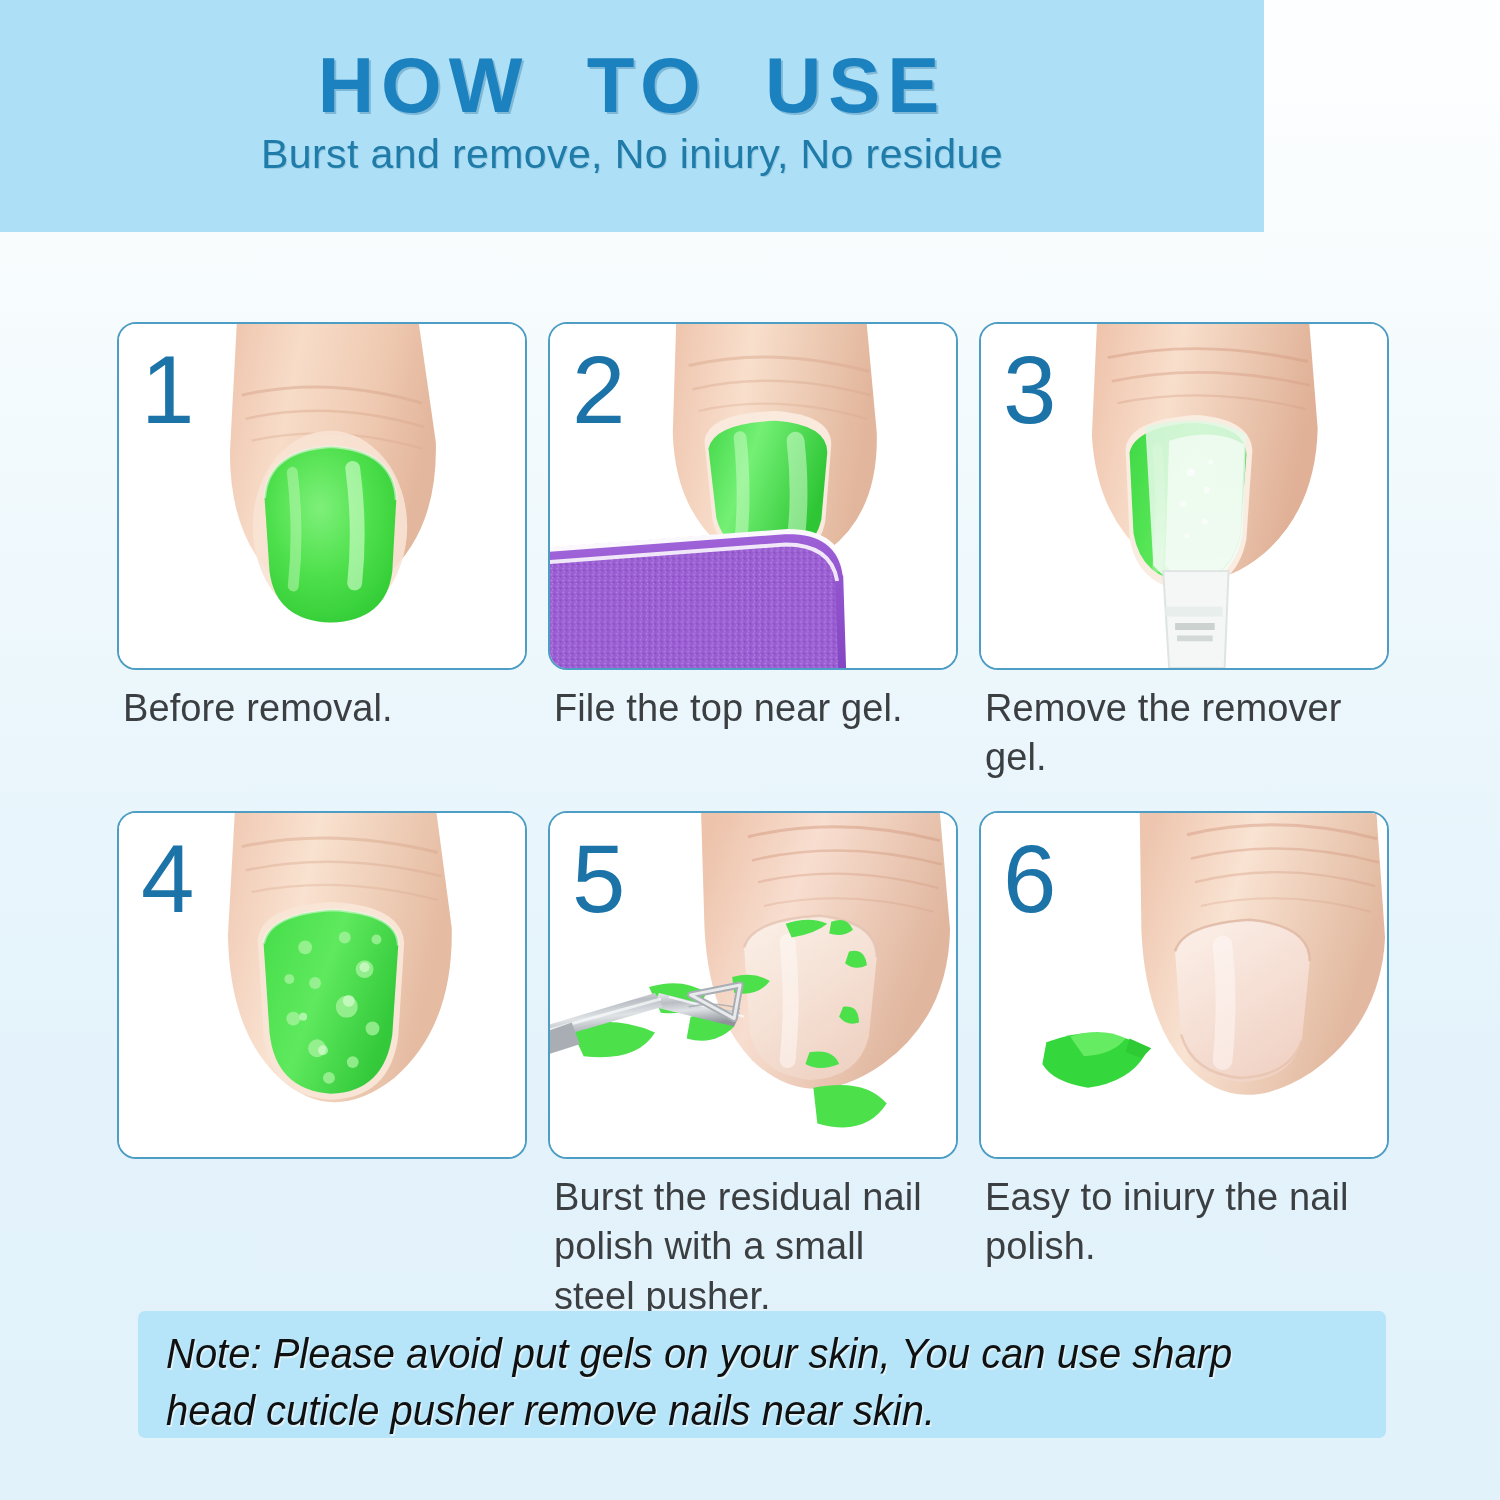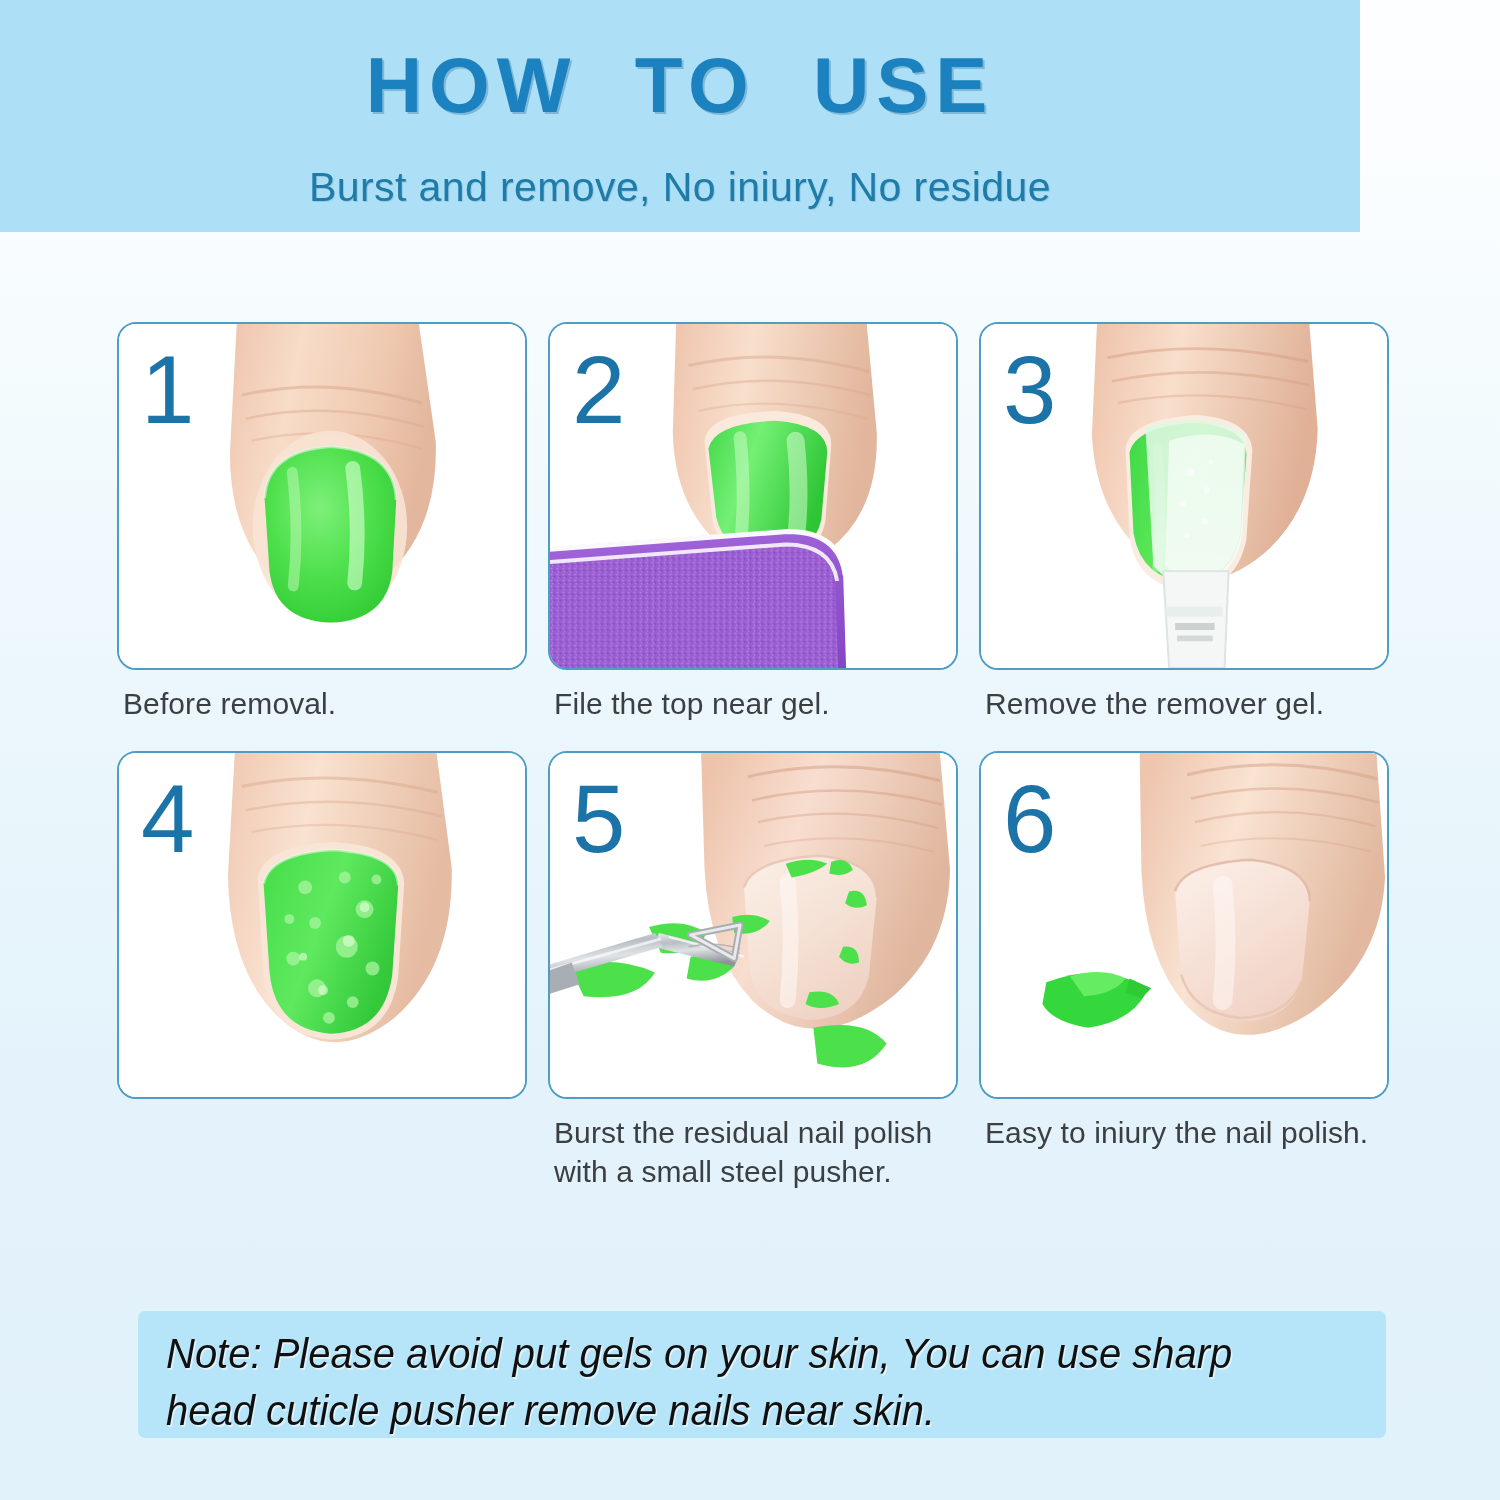--- a/index.html
+++ b/index.html
@@ -26,41 +26,41 @@
       #e4f3fb 1060px,
       #e2f2fa 1500px);
     overflow: hidden;
   }
 
   
   .banner {
     position: absolute;
     left: 0;
     top: 0;
-    width: 1360px;
+    width: 1264px;
     height: 232px;
     background: #addff7;
     box-sizing: border-box;
     display: flex;
     flex-direction: column;
     align-items: center;
     justify-content: flex-start;
     padding-top: 46px;
   }
   .banner-title {
     font-size: 78px;
     font-weight: bold;
     letter-spacing: 7px;
     color: #1b81bf;
     text-shadow: 2px 2px 0 rgba(20, 95, 140, 0.30);
     line-height: 1.02;
     white-space: pre;
   }
   .banner-subtitle {
-    margin-top: 38px;
+    margin-top: 5px;
     font-size: 41px;
     font-weight: normal;
     color: #1f7ba8;
     letter-spacing: 0.4px;
     text-shadow: 1px 1px 0 rgba(25, 100, 140, 0.18);
   }
 
   
   .grid {
     position: absolute;
@@ -91,21 +91,21 @@
     top: 8px;
     font-size: 96px;
     font-weight: normal;
     color: #1b73a8;
     z-index: 9;
     line-height: 1.2;
     text-shadow: 1px 1px 0 rgba(255,255,255,0.7);
   }
   .caption {
     margin-top: 14px;
-    font-size: 30px;
+    font-size: 38px;
     line-height: 1.30;
     color: #3b3f42;
     padding-left: 6px;
     padding-right: 4px;
     letter-spacing: 0.1px;
   }
 
   .scene { position: absolute; inset: 0; }
   .scene svg { display: block; width: 100%; height: 100%; }
 

